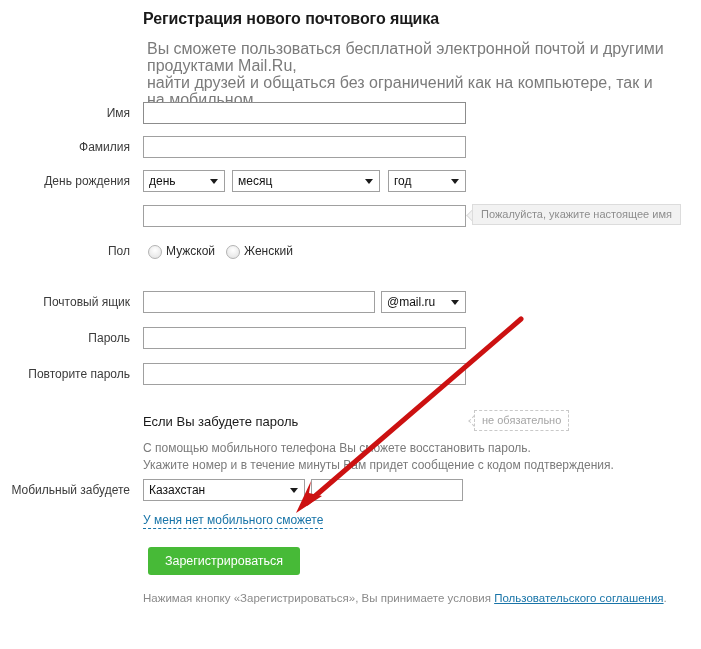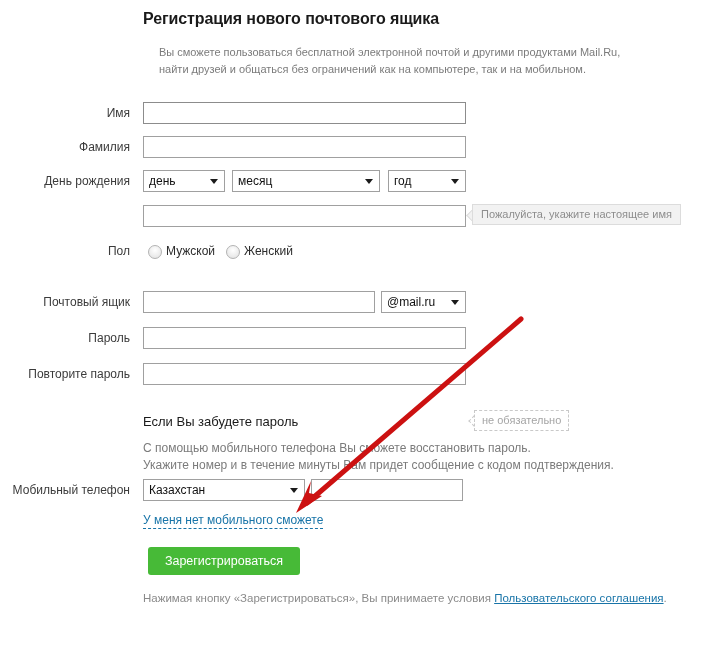--- a/index.html
+++ b/index.html
@@ -35,24 +35,24 @@
     width: 545px;
   }
   .page-title {
     font-size: 16px;
     font-weight: bold;
     color: #1a1a1a;
     margin: 0 0 12px 0;
     letter-spacing: -0.1px;
   }
   .intro {
-    font-size: 11px;
+    font-size: 16px;
     color: #7b7b7b;
     line-height: 17px;
-    margin: 16px;
+    margin: 4px;
     max-width: 520px;
   }
 
   
   .row {
     position: absolute;
     left: 0;
     width: 701px;
     height: 22px;
   }
@@ -319,21 +319,21 @@
   <div class="row" style="top:363px;">
     <div class="lbl">Повторите пароль</div>
     <input class="txt" style="left: 143px; width: 323px;" type="password">
   </div>
 
   <div class="sub-title" style="top:414px;">Если Вы забудете пароль</div>
   <div class="sub-text" style="top:440px;">С помощью мобильного телефона Вы сможете восстановить пароль.</div>
   <div class="sub-text" style="top:457px;">Укажите номер и в течение минуты Вам придет сообщение с кодом подтверждения.</div>
 
   <div class="row" style="top:479px;">
-    <div class="lbl">Мобильный телефон</div>
+    <div class="lbl">Мобильный забудете</div>
     <div class="sel" style="left:143px; width:162px;">
       <span>Казахстан</span>
       <span class="arw"></span>
     </div>
     <input class="txt" style="left: 311px; width: 152px; padding-left: 52px;" type="text">
 
   </div>
 
   <span class="link-dashed" style="left:143px; top:513px;">У меня нет мобильного сможете</span>
 

